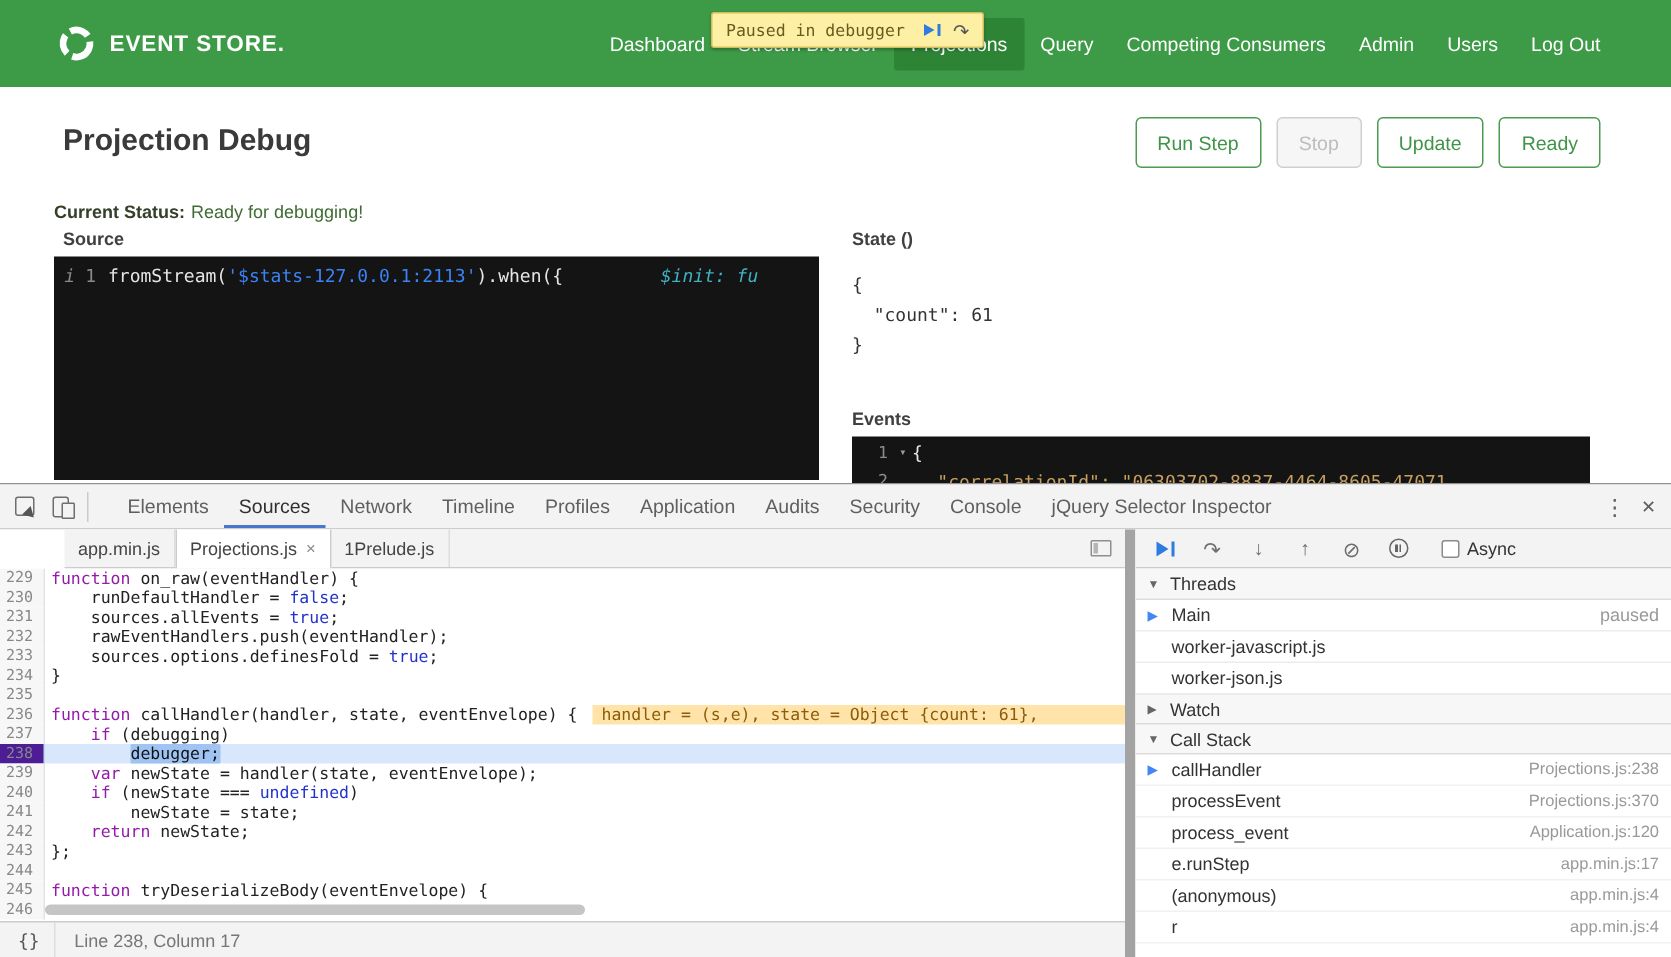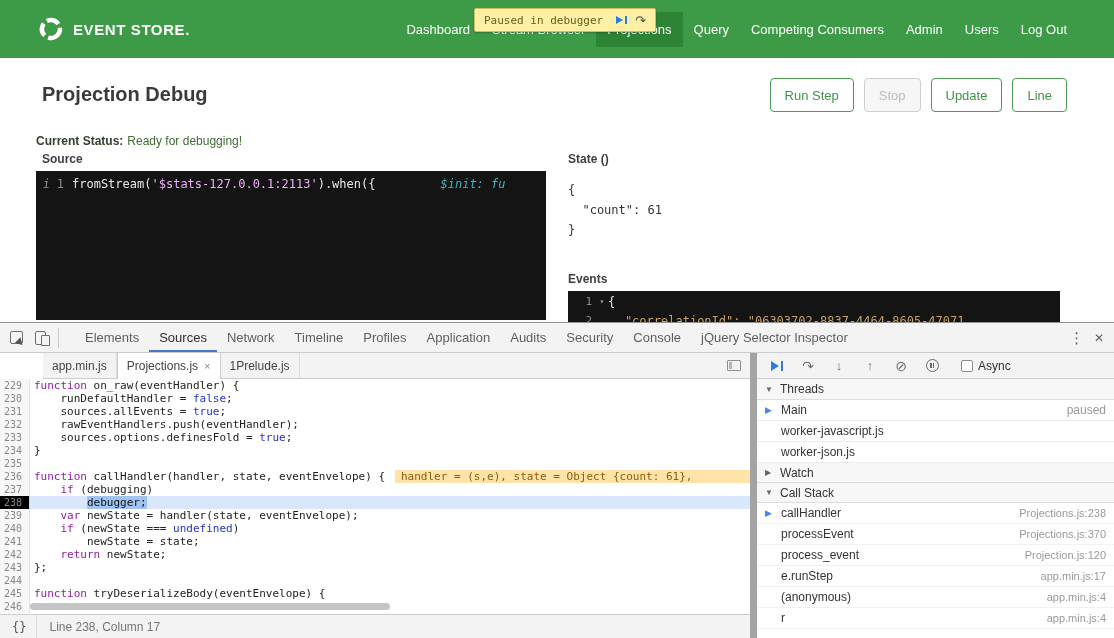--- a/index.html
+++ b/index.html
@@ -36,21 +36,21 @@
   .lbl-state{position:absolute;left:568px;top:152px;}
   .lbl-events{position:absolute;left:568px;top:272px;}
 
   
   .source-editor{position:absolute;left:36px;top:171px;width:510px;height:149px;background:#141414;font-family:"DejaVu Sans Mono",monospace;font-size:12px;overflow:hidden;}
   .src-line{display:flex;align-items:center;height:24px;padding-top:2px;}
   .src-icon{color:#8a8a8a;font-style:italic;width:14px;text-align:right;}
   .src-num{color:#8a8a8a;width:14px;text-align:right;margin-right:8px;}
   .src-code{white-space:pre;}
   .tok-pl{color:#e6e6e4;}
-  .tok-str{color:#f0abfc;}
+  .tok-str{color:#3b82f6;}
   .tok-sp{color:#e6e6e4;}
   .tok-init{color:#3fb2c4;font-style:italic;}
 
   
   .state-json{position:absolute;left:568px;top:180px;font-family:"DejaVu Sans Mono",monospace;font-size:12px;color:#333;line-height:20px;}
   .state-line{white-space:pre;}
 
   
   .events-editor{position:absolute;left:568px;top:291px;width:492px;height:31px;background:#141414;overflow:hidden;font-family:"DejaVu Sans Mono",monospace;font-size:12px;}
   .ev-line{display:flex;align-items:center;height:19px;padding-top:2px;}
@@ -86,21 +86,21 @@
   .ft-close{color:#888;font-size:11px;cursor:pointer;}
   .ft-right{margin-left:auto;display:flex;align-items:center;padding-right:9px;}
   .ic-panel{width:14px;height:11px;border:1px solid #8f8f8f;border-radius:1px;position:relative;cursor:pointer;}
   .ic-panel::before{content:"";position:absolute;left:1px;top:1px;bottom:1px;width:3px;background:#b5b5b5;}
 
   .code{position:absolute;top:26px;left:0;right:0;bottom:24px;overflow:hidden;font-family:"DejaVu Sans Mono",monospace;font-size:11px;background:#fff;}
   .cl{display:flex;height:13px;line-height:13px;}
   .ln{flex:0 0 30px;width:30px;text-align:right;padding-right:7px;color:#888;background:#f7f7f7;border-right:1px solid #e3e3e3;font-size:10px;cursor:pointer;}
   .ct{white-space:pre;padding-left:4px;color:#222;}
   .cl.hl{background:#d8e7fb;}
-  .cl.hl .ln{background:#000000;border-right-color:#c4d8f2;}
+  .cl.hl .ln{background:#4c1d95;border-right-color:#c4d8f2;}
   .tk-kw{color:#941ba8;}
   .tk-atom{color:#2233cc;}
   .tk-pl{color:#222;}
   .tk-sel{background:#9fc4f3;color:#111;border-radius:1px;}
   .ann{margin-left:10px;margin-right:0;background:#ffe3a8;color:#8a5d0b;padding:0 6px;flex:1;white-space:nowrap;overflow:hidden;}
 
   .hscroll{position:absolute;left:30px;right:12px;bottom:27px;height:8px;}
   .hthumb{width:360px;height:7px;border-radius:4px;background:#c5c5c5;cursor:pointer;}
 
   .dt-statusbar{position:absolute;bottom:0;left:0;right:0;height:24px;background:#f3f3f3;border-top:1px solid #ccc;display:flex;align-items:center;padding:0 0 0 10px;}
@@ -169,21 +169,21 @@
         <span class="ic-resume-sm"></span>
       </span>
     <span class="pp-btn ic-stepover-sm"></span>
   </div>
 
   <h1 class="page-title">Projection Debug</h1>
   <div class="actions">
     <button class="btn">Run Step</button>
     <button class="btn disabled">Stop</button>
     <button class="btn">Update</button>
-    <button class="btn">Line</button>
+    <button class="btn">Ready</button>
   </div>
 
   <p class="status-line"><b>Current Status:</b><span>Ready for debugging!</span></p>
 
   <div class="sec-label lbl-source">Source</div>
   <div class="source-editor">
     <div class="src-line">
       <span class="src-icon">i</span>
       <span class="src-num">1</span>
       <span class="src-code" id="sourceTokens"><span class="tok-pl">fromStream(</span><span class="tok-str">'$stats-127.0.0.1:2113'</span><span class="tok-pl">).when({</span><span class="tok-sp">         </span><span class="tok-init">$init: fu</span></span>
@@ -401,21 +401,21 @@
                 <span class="marker">▶</span>
                 <span class="row-name">callHandler</span>
                 <span class="loc">Projections.js:238</span>
               </div>
               <div class="side-row frame-row">
                 <span class="row-name">processEvent</span>
                 <span class="loc">Projections.js:370</span>
               </div>
               <div class="side-row frame-row">
                 <span class="row-name">process_event</span>
-                <span class="loc">Projection.js:120</span>
+                <span class="loc">Application.js:120</span>
               </div>
               <div class="side-row frame-row">
                 <span class="row-name">e.runStep</span>
                 <span class="loc">app.min.js:17</span>
               </div>
               <div class="side-row frame-row">
                 <span class="row-name">(anonymous)</span>
                 <span class="loc">app.min.js:4</span>
               </div>
               <div class="side-row frame-row">

